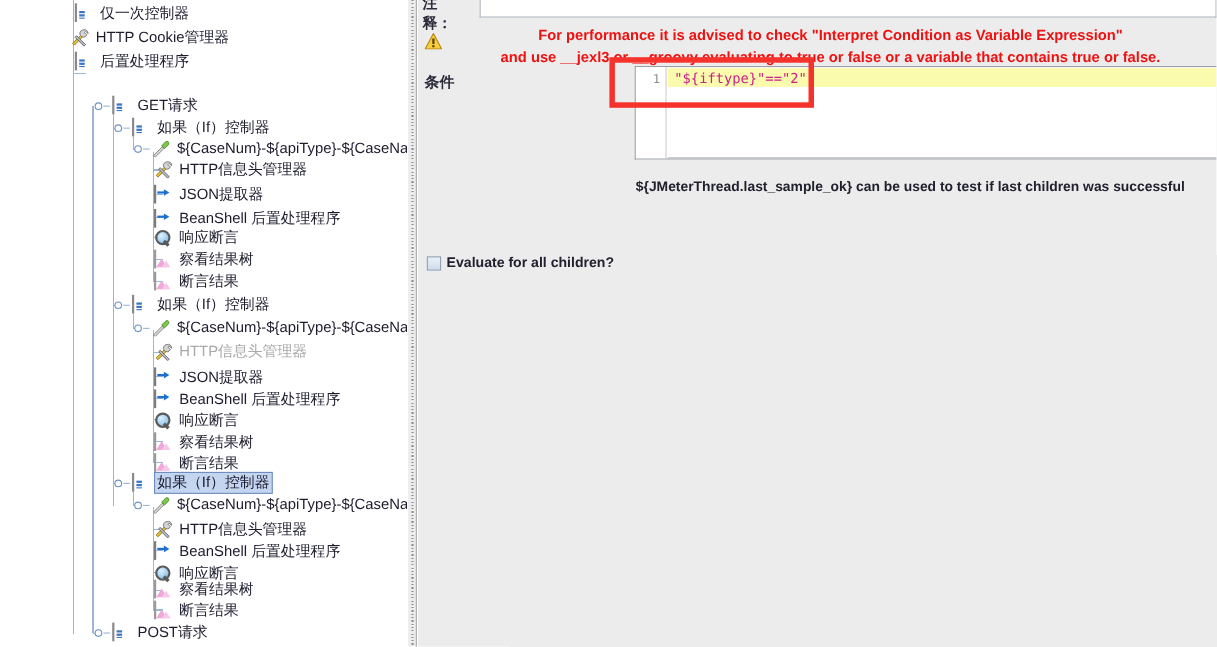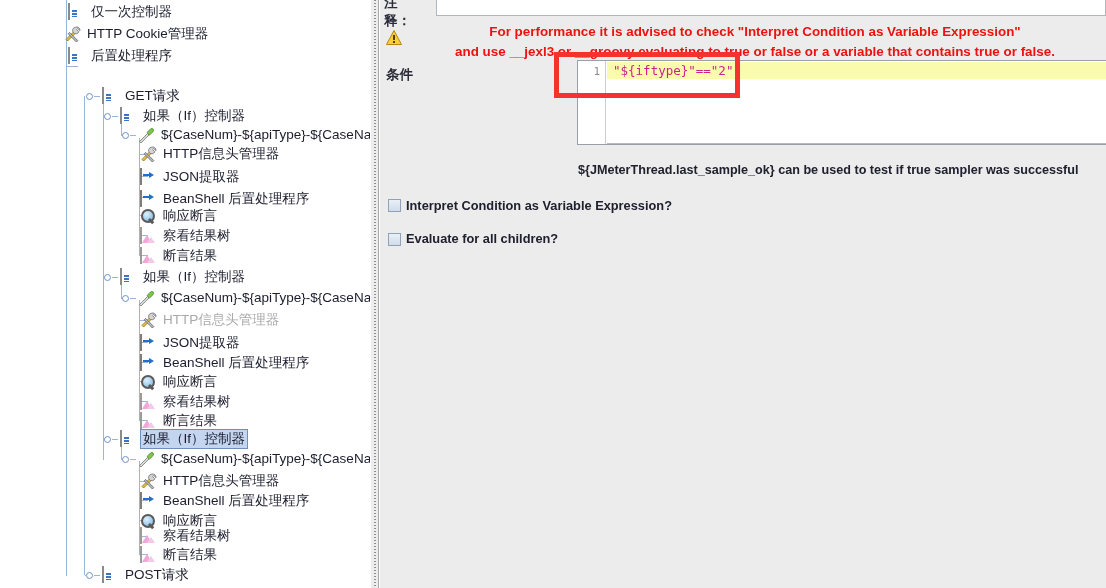--- a/index.html
+++ b/index.html
@@ -526,26 +526,22 @@
       <div class="gutter">
         <span>1</span>
       </div>
       <div class="code-area">
         <div class="code-line-hl"></div>
         <div class="code-text">"${iftype}"=="2"</div>
       </div>
       <div class="editor-bottom-line"></div>
     </div>
 
-    <div class="hint-lastsample">${JMeterThread.last_sample_ok} can be used to test if true sampler was successful</div>
-
-    <div class="chk-row" id="chk-interpret">
-      <span class="box"></span>
-      <span class="txt">Interpret Condition as Variable Expression?</span>
-    </div>
+    <div class="hint-lastsample">${JMeterThread.last_sample_ok} can be used to test if last children was successful</div>
+
 
     <div class="chk-row" id="chk-evaluate">
       <span class="box"></span>
       <span class="txt">Evaluate for all children?</span>
     </div>
   </div>
 
   <div id="annot-box"></div>
 
 </div>

